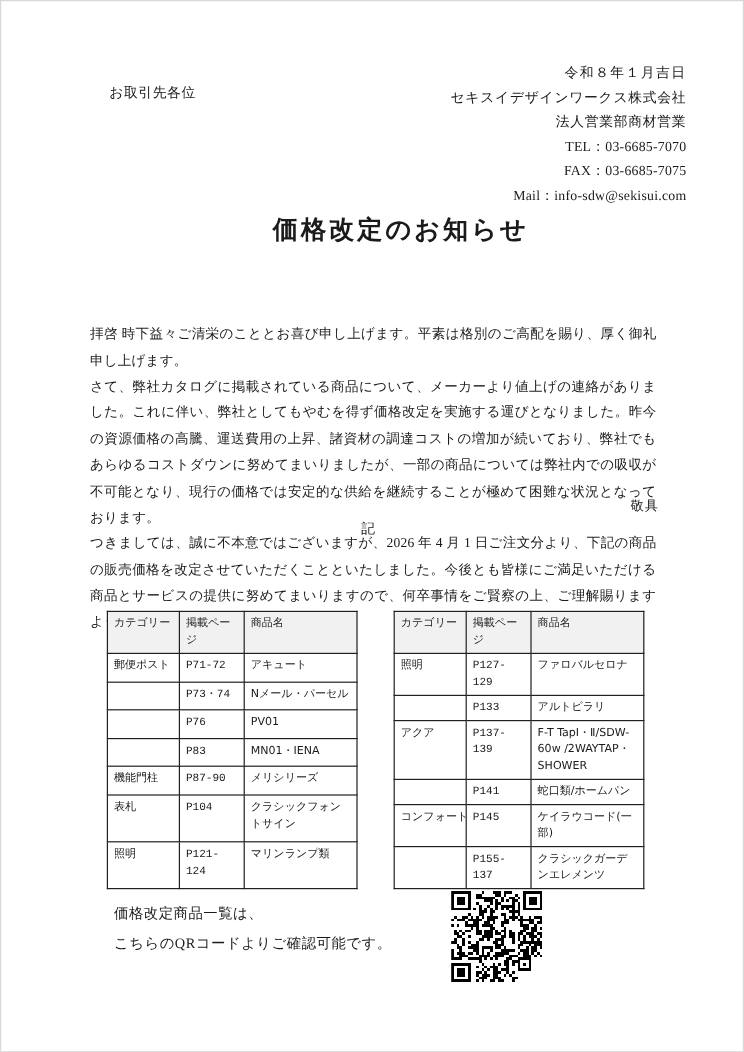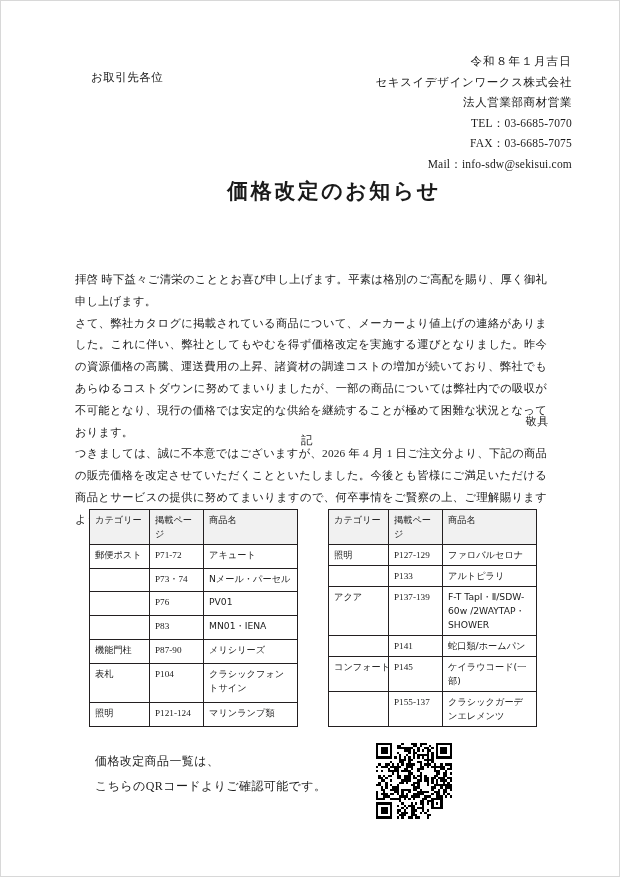--- a/index.html
+++ b/index.html
@@ -128,21 +128,21 @@
     word-break: break-word;
   }
   table.price-table th {
     background: #f1f1f1;
     height: 12px;
   }
   table.price-table col.c-cat   { width: 60px; }
   table.price-table col.c-page  { width: 54px; }
   table.price-table col.c-name  { width: 94px; }
   td.cell-cat { white-space: nowrap; }
-  td.cell-page { font-family: Liberation Serif, serif; }
+  td.cell-page { font-family: Liberation Mono, monospace; }
 
   
   .footer-note {
     position: absolute;
     top: 748px;
     left: 94px;
     font-size: 12px;
     line-height: 25px;
     letter-spacing: 0.4px;
   }

